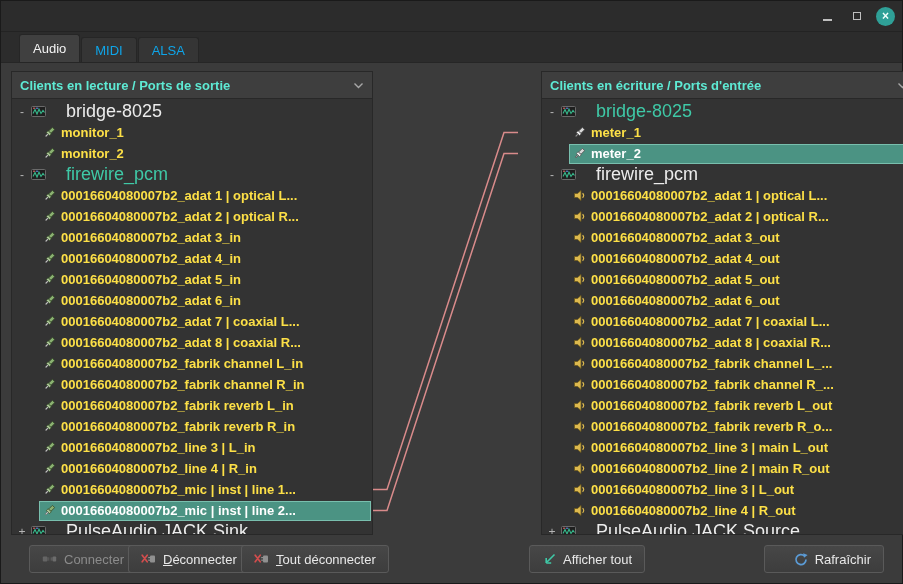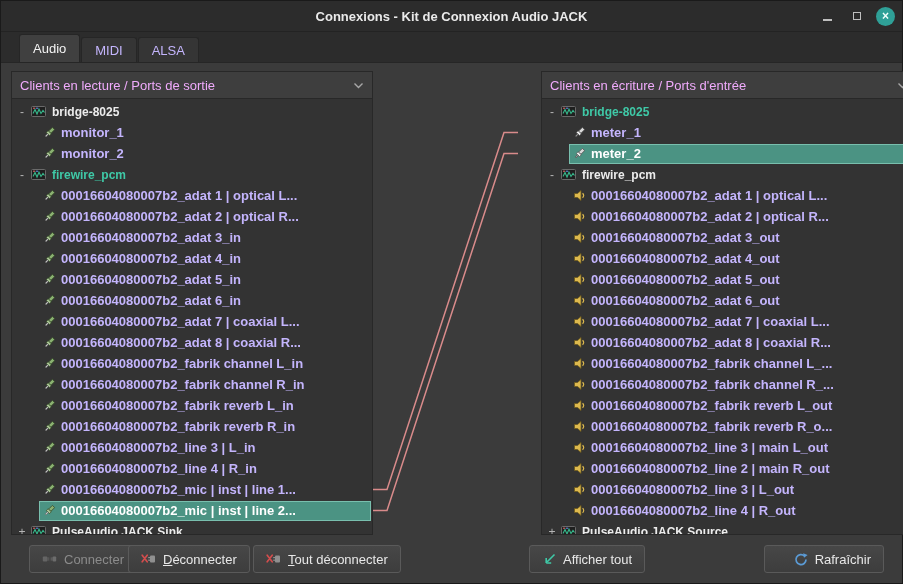--- a/index.html
+++ b/index.html
@@ -24,79 +24,78 @@
   .wc-min i{display:block;width:9px;height:0;border-bottom:2px solid #bfbfbf;margin-top:7px;}
   .wc-max i{display:block;width:8px;height:8px;border:1px solid #bfbfbf;box-sizing:border-box;}
   .wc-close{width:19px;height:19px;border-radius:50%;background:#2fa097;color:#f2fffc;font-size:12px;font-weight:bold;line-height:18px;text-align:center;}
   
   .tabbar{
     flex:0 0 30px;background:#2c2c2c;border-bottom:1px solid #262626;
     display:flex;align-items:flex-end;padding-left:18px;gap:1px;
   }
   .tab{
     height:24px;padding:0 13px;display:flex;align-items:center;
-    font-size:13px;color:#c4b5fd;background:#353535;
+    font-size:13px;color:#0ea5e9;background:#353535;
     border:1px solid #262626;border-bottom:none;border-radius:3px 3px 0 0;
   }
   .tab.active{background:#404040;color:#f4f4f4;height:27px;}
   
   .content{position:relative;flex:1;background:#3b3b3b;}
   .panel{
     position:absolute;top:8px;height:464px;box-sizing:border-box;
     border:1px solid #282828;background:#333333;display:flex;flex-direction:column;
   }
   .panel.left{left:10px;width:362px;}
   .panel.right{left:540px;width:376px;}
   .panel-header{
     flex:0 0 26px;background:#3e3e3e;border-bottom:1px solid #282828;
     display:flex;align-items:center;padding:0 8px;
-    font-size:13px;font-weight:normal;color:#f0abfc;
+    font-size:13px;font-weight:bold;color:#5eead4;
   }
   .panel-header .chev{margin-left:auto;display:flex;align-items:center;}
   .tree{flex:1;overflow:hidden;padding-top:2px;}
   .row{height:21px;display:flex;align-items:center;white-space:nowrap;overflow:hidden;}
   .client-row{padding-left:5px;gap:4px;}
   .expander{width:10px;text-align:center;color:#b5b5b5;font-size:12px;}
   .icon{display:inline-flex;align-items:center;justify-content:center;}
-  .clabel{font-size:12px;font-weight:bold;color:#ececec;margin-left:2px;}
+  .clabel{font-size:18px;font-weight:normal;color:#ececec;margin-left:16px;}
   .clabel.hl{color:#3fc9a7;}
   .port-row{padding-left:27px;}
   .fill{
     display:flex;align-items:center;gap:5px;flex:1;height:20px;
     padding:0 3px;border:1px solid transparent;box-sizing:border-box;margin-right:1px;
   }
   .fill.selected{background:#4b9383;border-color:#79bfae;}
-  .plabel{font-size:13px;font-weight:bold;color:#c4b5fd;}
+  .plabel{font-size:13px;font-weight:bold;color:#fde047;}
   .fill.selected .plabel{color:#ffffff;}
   #cables{position:absolute;left:372px;top:0;width:145px;height:475px;pointer-events:none;}
   
   .bottombar{flex:0 0 47px;position:relative;background:#3b3b3b;}
   .btn{
     position:absolute;top:9px;height:28px;box-sizing:border-box;
     display:inline-flex;align-items:center;gap:7px;padding:0 12px;
     background:linear-gradient(#474747,#3d3d3d);
     border:1px solid #5a5a5a;border-radius:3px;
     color:#e8e8e8;font-size:13px;font-family:inherit;cursor:default;
   }
   .btn.disabled{color:#8b8b8b;}
   .btn.disabled .icon{opacity:.45;}
   .mn{text-decoration:underline;}
   #btn-connect{left:28px;}
   #btn-disconnect{left:127px;}
-  #btn-disconnect-all{left:252px;}
+  #btn-disconnect-all{left:240px;}
   #btn-show-all{left:528px;}
   #btn-refresh{right:18px;padding-left:29px;}
 </style>
 </head>
 <body>
 
 <div class="window">
 
   <div class="titlebar">
-    <div class="title">Connexions - Kit de Connexion Audio JACK</div>
     <div class="win-controls">
       <div class="wc wc-min">
           <i></i>
         </div>
       <div class="wc wc-max">
           <i></i>
         </div>
       <div class="wc-close">×</div>
     </div>
   </div>

